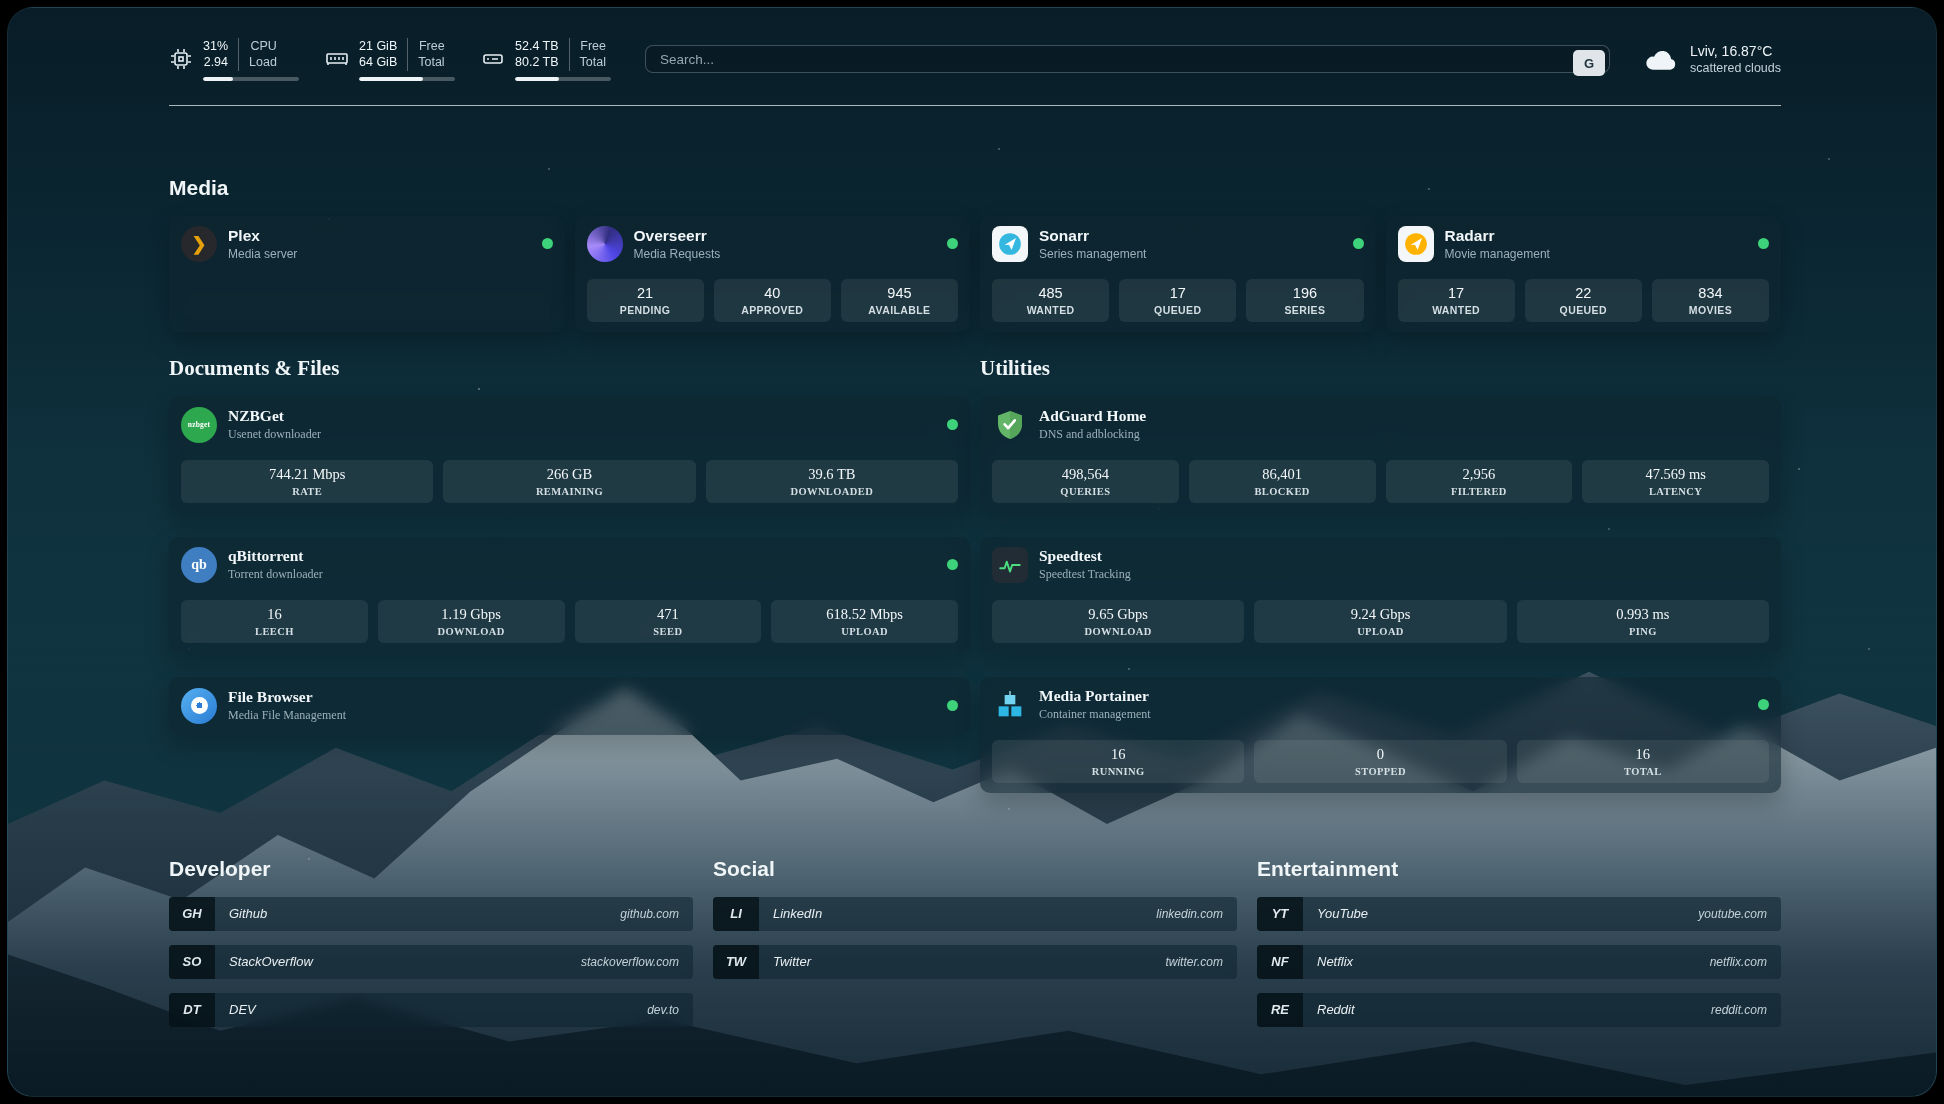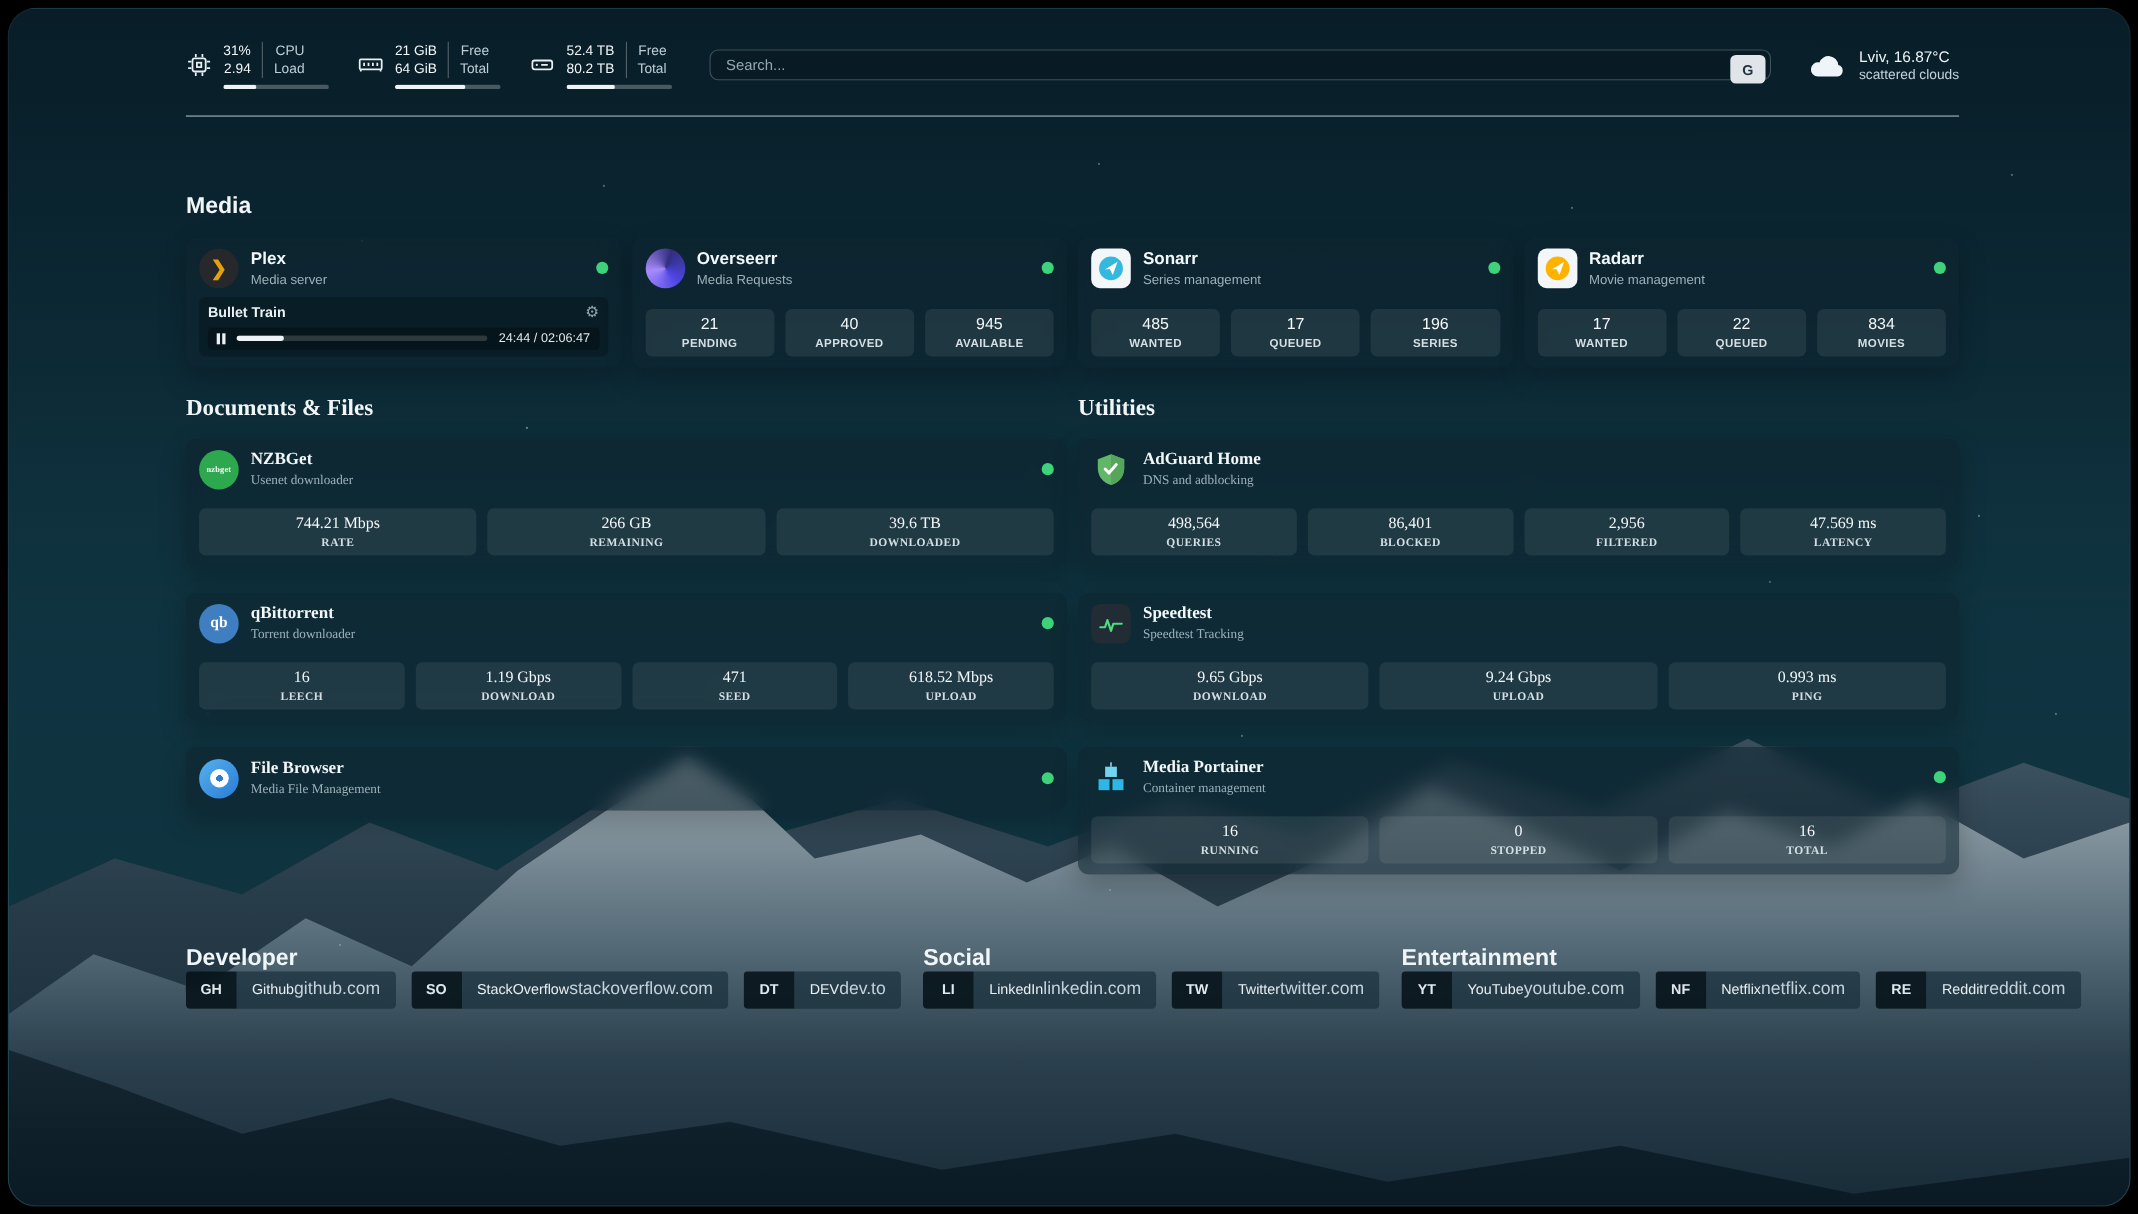--- a/index.html
+++ b/index.html
@@ -110,27 +110,27 @@
   .np-player { margin-top:7px; display:flex; align-items:center; background:rgba(5,13,18,.55); border-radius:4px;
     height:20px; padding:0 8px; }
   .pause { display:inline-flex; gap:2px; cursor:pointer; }
   .pause i { display:block; width:3px; height:10px; background:#e8f0f3; }
   .np-track { flex:1; height:5px; margin:0 10px; background:rgba(255,255,255,.16); border-radius:3px; overflow:hidden; cursor:pointer; }
   .np-fill { display:block; height:100%; background:#eef3f5; border-radius:3px; }
   .np-time { color:#dfe8ec; font-size:11.5px; white-space:nowrap; }
 
   
   .bookmarks { margin-top:64px; display:grid; grid-template-columns:repeat(3,1fr); gap:20px; align-items:start; }
-  .bm-list { display:flex; flex-direction:row; gap:14px; }
+  .bm-list { margin-top:16px; display:flex; flex-direction:column; gap:14px;font-style:italic; }
   .bm-row { display:flex; align-items:center; height:34px; background:rgba(13,36,47,.55); border-radius:4px;
     overflow:hidden; backdrop-filter:blur(6px); cursor:pointer; }
   .bm-badge { width:46px; height:100%; background:rgba(4,14,20,.72); color:#dfe8ec; font-size:13px; font-weight:bold;
     display:flex; align-items:center; justify-content:center; flex:0 0 46px; }
   .bm-name { margin-left:14px; color:#e8eef1; font-size:13px; }
-  .bm-url { margin-left:auto; margin-right:14px; color:#c4d2d9; font-size:16px; }
+  .bm-url { margin-left:auto; margin-right:14px; color:#c4d2d9; font-size:12px; }
 </style>
 </head>
 <body>
 
 <div class="screen">
   <div class="layer mtn-far"></div>
   <div class="layer mtn-snow"></div>
   <div class="layer mtn-front"></div>
   <div class="layer tint"></div>
   <div class="specks"></div>
@@ -240,36 +240,20 @@
 
         <div class="card app-card">
           <div class="app-head">
             <span class="app-icon icon-plex">❯</span>
             <div class="app-titles">
               <div class="app-name">Plex</div>
               <div class="app-sub">Media server</div>
             </div>
             <span class="status-dot"></span>
           </div>
-          <div class="np-box">
-            <div class="np-row">
-              <span class="np-title">Bullet Train</span>
-              <span class="gear">⚙</span>
-            </div>
-            <div class="np-player">
-              <span class="pause">
-                  <i></i>
-                  <i></i>
-                </span>
-              <span class="np-track">
-                  <span class="np-fill" style="width: 19%;"></span>
-                </span>
-              <span class="np-time">24:44 / 02:06:47</span>
-            </div>
-          </div>
         </div>
 
         <div class="card app-card">
           <div class="app-head">
             <span class="app-icon icon-overseerr"></span>
             <div class="app-titles">
               <div class="app-name">Overseerr</div>
               <div class="app-sub">Media Requests</div>
             </div>
             <span class="status-dot"></span>

